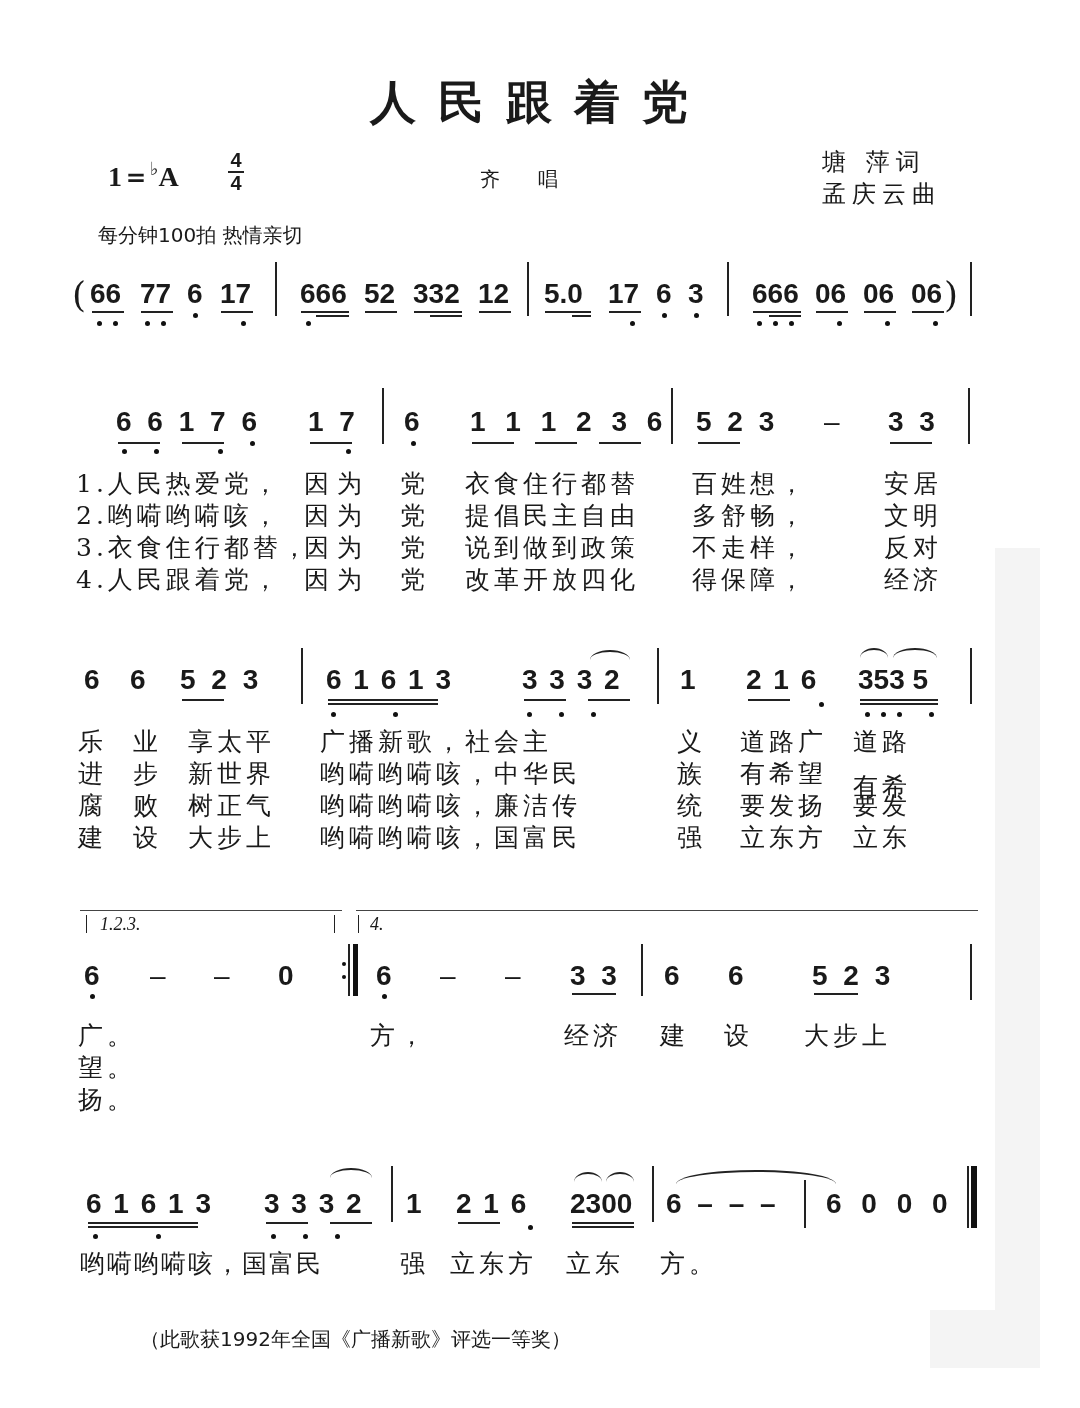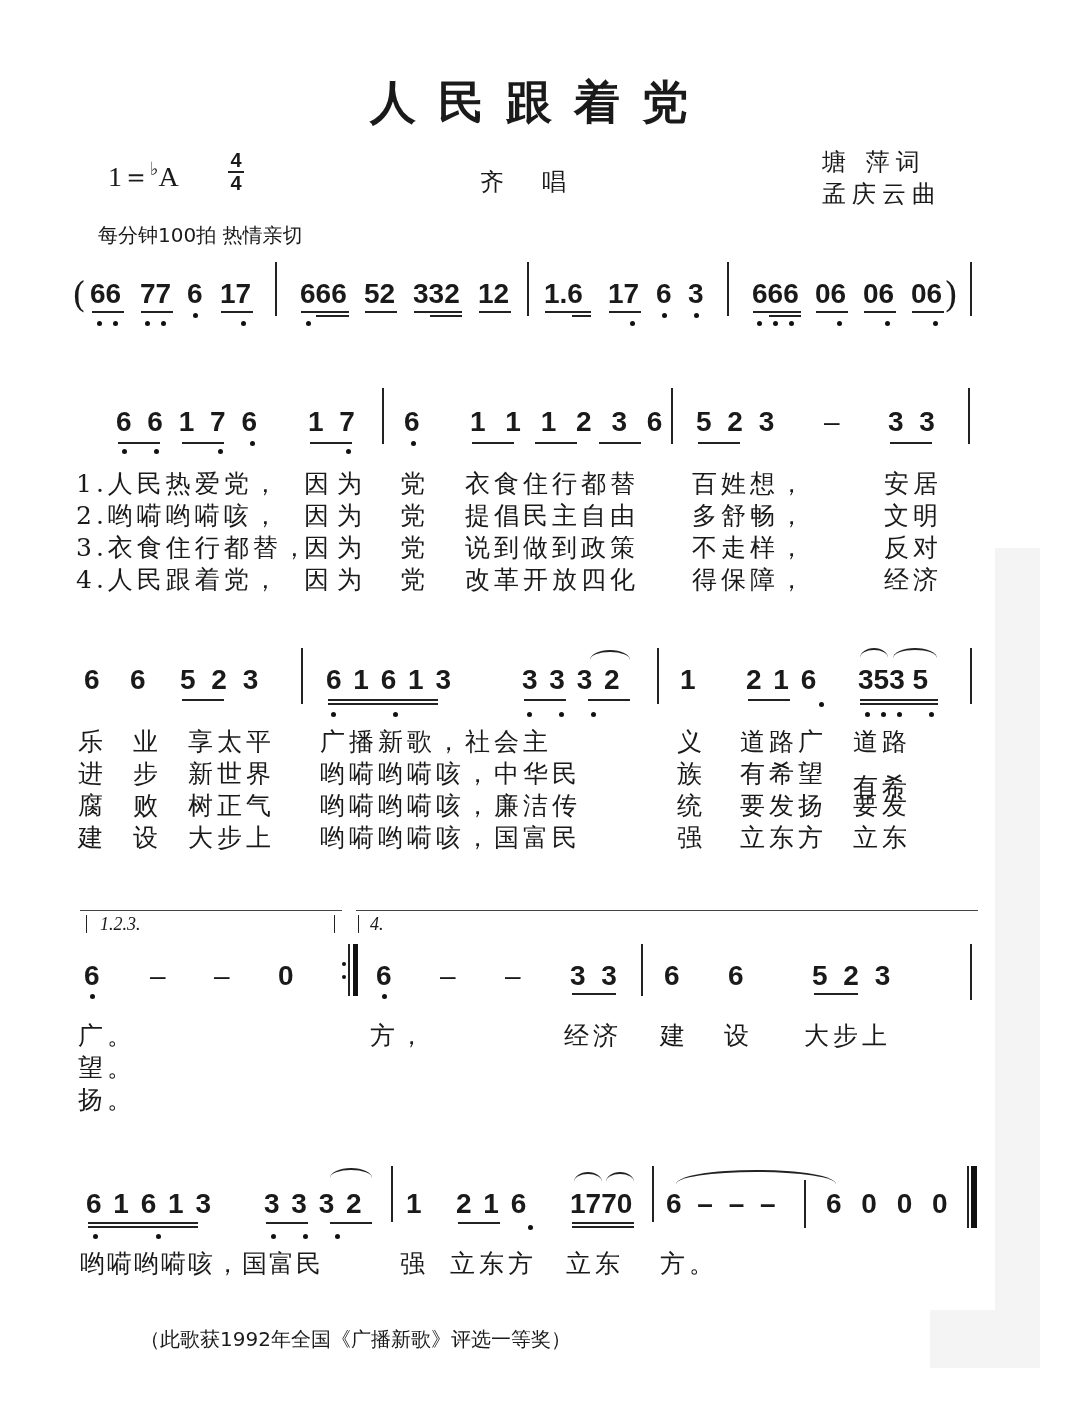--- a/index.html
+++ b/index.html
@@ -3,26 +3,26 @@
 <meta charset="utf-8">
 <style>
   html,body{margin:0;padding:0;}
   body{width:1080px;height:1408px;background:#ffffff;position:relative;overflow:hidden;
        font-family:"DejaVu Sans","Liberation Sans",sans-serif;color:#1a1a1a;}
   .shade{position:absolute;left:995px;top:548px;width:45px;height:820px;background:#f4f4f4;}
   .shade2{position:absolute;left:930px;top:1310px;width:110px;height:58px;background:#f4f4f4;}
   .abs{position:absolute;white-space:nowrap;}
   .title{left:0;width:1080px;top:72px;text-align:center;font-family:"DejaVu Serif","Liberation Serif",serif;
          font-size:46px;letter-spacing:22px;font-weight:bold;}
-  .key{left:108px;top:158px;font-family:"Liberation Serif","DejaVu Serif",serif;font-size:28px;font-weight:normal;}
+  .key{left:108px;top:158px;font-family:"Liberation Serif","DejaVu Serif",serif;font-size:28px;font-weight:bold;}
   .flat{font-size:18px;vertical-align:top;}
   .timesig{position:absolute;left:226px;top:150px;width:20px;text-align:center;
            font-family:"Liberation Sans",sans-serif;font-weight:bold;font-size:20px;line-height:21px;}
   .timesig .line{border-top:2px solid #222;margin:0 2px;}
-  .mode{left:480px;top:166px;font-size:24px;letter-spacing:38px;}
+  .mode{left:480px;top:166px;font-size:20px;letter-spacing:38px;}
   .credit{left:822px;font-size:24px;letter-spacing:6px;}
   .tempo{left:98px;top:222px;font-size:20px;}
   .notes{font-family:"Liberation Sans","DejaVu Sans",sans-serif;font-weight:bold;font-size:28px;}
   .lyr{font-family:"DejaVu Serif","Liberation Serif",serif;font-size:25px;letter-spacing:4px;line-height:32px;}
   .bar{position:absolute;width:2px;background:#222;}
   .dbl{position:absolute;width:5px;background:#111;}
   .ul{position:absolute;height:2px;background:#222;}
   .dot{position:absolute;width:5px;height:5px;border-radius:50%;background:#111;}
   .slur{position:absolute;border-top:2px solid #222;border-radius:50% 50% 0 0/100% 100% 0 0;height:8px;}
   .volta-line{position:absolute;top:910px;height:1px;background:#444;}
@@ -53,21 +53,21 @@
   <div class="abs notes" style="left:90px;top:278px">66</div>
   <div class="abs notes" style="left:140px;top:278px">77</div>
   <div class="abs notes" style="left:187px;top:278px">6</div>
   <div class="abs notes" style="left:220px;top:278px">17</div>
   <div class="bar" style="left:275px;top:262px;height:54px"></div>
   <div class="abs notes" style="left:300px;top:278px">666</div>
   <div class="abs notes" style="left:364px;top:278px">52</div>
   <div class="abs notes" style="left:413px;top:278px">332</div>
   <div class="abs notes" style="left:478px;top:278px">12</div>
   <div class="bar" style="left:527px;top:262px;height:54px"></div>
-  <div class="abs notes" style="left:544px;top:278px">1.6</div>
+  <div class="abs notes" style="left:544px;top:278px">5.0</div>
   <div class="abs notes" style="left:608px;top:278px">17</div>
   <div class="abs notes" style="left:656px;top:278px">6</div>
   <div class="abs notes" style="left:688px;top:278px">3</div>
   <div class="bar" style="left:727px;top:262px;height:54px"></div>
   <div class="abs notes" style="left:752px;top:278px">666</div>
   <div class="abs notes" style="left:815px;top:278px">06</div>
   <div class="abs notes" style="left:863px;top:278px">06</div>
   <div class="abs notes" style="left:911px;top:278px">06</div>
   <div class="abs notes paren" style="left:944px;top:274px;font-size:36px">)</div>
   <div class="bar" style="left:970px;top:262px;height:54px"></div>
@@ -269,21 +269,21 @@
   <div class="abs lyr" style="left:724px;top:1020px">设</div>
   <div class="abs lyr" style="left:804px;top:1020px">大步上</div>
 </div>
 
 <div>
   <div class="abs notes" style="left:86px;top:1188px;letter-spacing:2px">6 1 6 1 3</div>
   <div class="abs notes" style="left:264px;top:1188px;letter-spacing:2px">3 3 3 2</div>
   <div class="bar" style="left:391px;top:1166px;height:56px"></div>
   <div class="abs notes" style="left:406px;top:1188px">1</div>
   <div class="abs notes" style="left:456px;top:1188px;letter-spacing:2px">2 1 6</div>
-  <div class="abs notes" style="left:570px;top:1188px">1770</div>
+  <div class="abs notes" style="left:570px;top:1188px">2300</div>
   <div class="bar" style="left:652px;top:1166px;height:56px"></div>
   <div class="abs notes" style="left:666px;top:1188px;letter-spacing:4px">6 – – –</div>
   <div class="bar" style="left:804px;top:1180px;height:48px"></div>
   <div class="abs notes" style="left:826px;top:1188px;letter-spacing:6px">6 0 0 0</div>
   <div class="bar" style="left:967px;top:1166px;height:62px;width:2px"></div>
   <div class="dbl" style="left:971px;top:1166px;height:62px;width:6px"></div>
   <div class="ul" style="left:88px;top:1222px;width:110px"></div>
     <div class="ul" style="left:88px;top:1226px;width:110px"></div>
   <div class="ul" style="left:266px;top:1222px;width:42px"></div>
   <div class="ul" style="left:330px;top:1222px;width:42px"></div>

